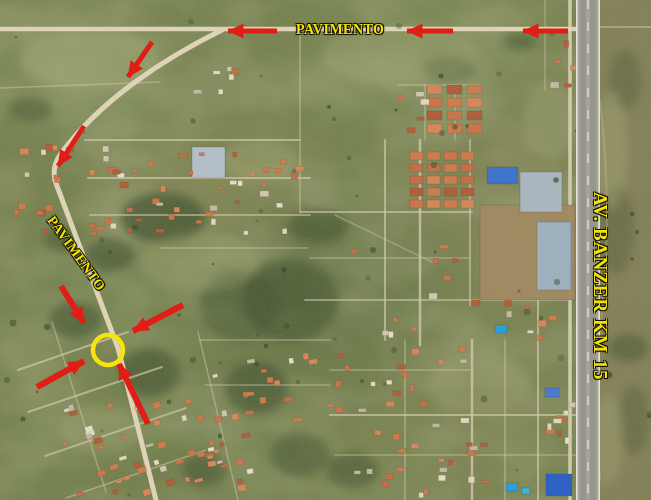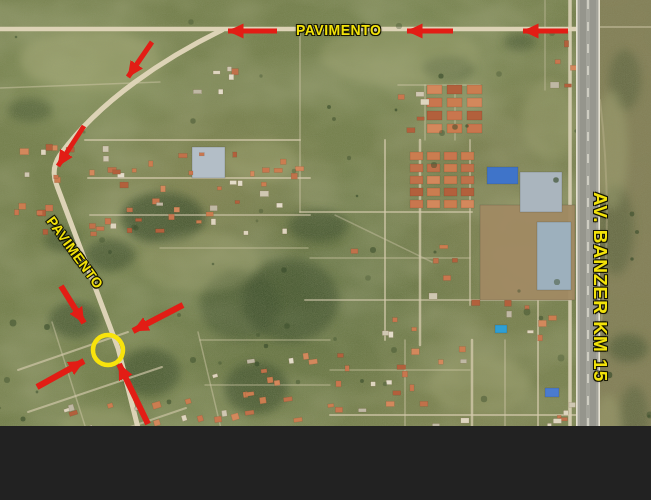--- a/index.html
+++ b/index.html
@@ -1,18 +1,18 @@
 <!DOCTYPE html>
 <html><head>
 <meta charset="utf-8">
 <style>
   html,body{margin:0;padding:0;background:#222;}
   .stage{
-    position:relative;width:651px;height:426px;overflow:hidden;
-    font-family:Liberation Sans, sans-serif;
+    position:relative;width:651px;height:500px;overflow:hidden;
+    font-family:Liberation Serif, serif;
   }
   .terrain{
     position:absolute;inset:0;
     background:
       radial-gradient(170px 110px at 85px 75px, rgba(146,158,105,.75), transparent 70%),
       radial-gradient(230px 130px at 430px 55px, rgba(130,144,92,.7), transparent 70%),
       radial-gradient(200px 150px at 210px 190px, rgba(148,142,95,.5), transparent 70%),
       radial-gradient(260px 200px at 300px 290px, rgba(84,102,58,.6), transparent 70%),
       radial-gradient(220px 160px at 120px 300px, rgba(120,134,82,.55), transparent 70%),
       radial-gradient(260px 180px at 480px 420px, rgba(138,138,92,.5), transparent 70%),

